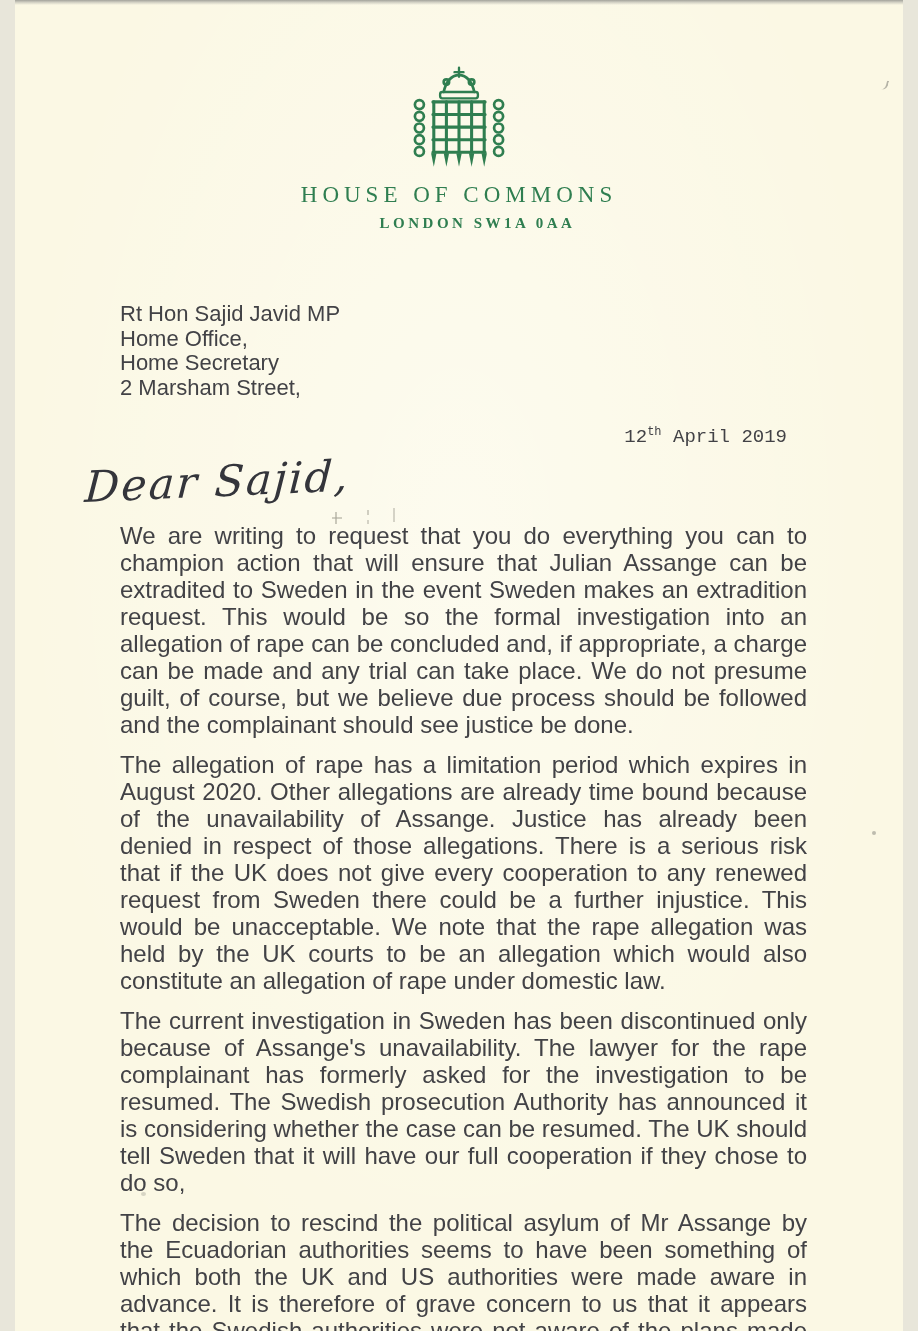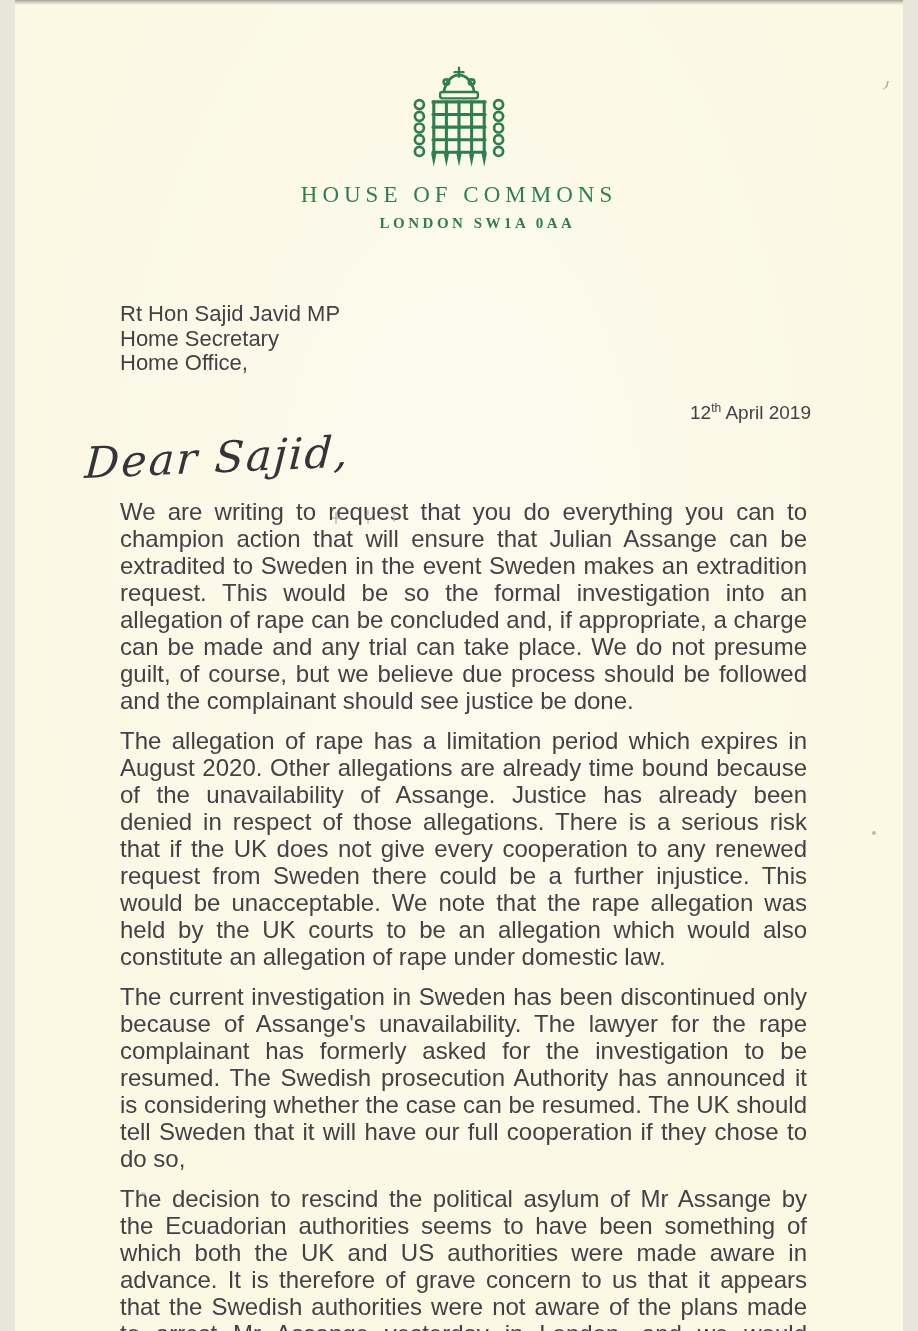--- a/index.html
+++ b/index.html
@@ -37,23 +37,24 @@
     color: var(--green, #2f7e50);
     padding-left: 37px;
   }
   .recipient {
     margin: 70px 0 0 105px;
     font-size: 22px;
     line-height: 24.5px;
   }
   .date-line {
     margin-top: 26px;
-    padding-right: 92px;
+    padding-right: 116px;
     text-align: right;
     font-size: 19px;
+    font-family: Liberation Mono, monospace;
   }
   .date-line sup { font-size: 12px; vertical-align: super; line-height: 0; }
   .salutation {
     display: inline-block;
     margin: 14px 0 0 70px;
     font-family: "DejaVu Serif", serif;
     font-style: italic;
     font-size: 43px;
     letter-spacing: 2px;
     color: #34353b;
@@ -111,22 +112,23 @@
         <polygon points="71,98 77,98 74,113"></polygon>
         <polygon points="85,98 91,98 88,113"></polygon>
       </g>
     </svg>
     <div class="lh-title">HOUSE OF COMMONS</div>
     <div class="lh-sub">LONDON SW1A 0AA</div>
   </header>
 
   <div class="recipient">
     <div>Rt Hon Sajid Javid MP</div>
+    <div>Home Office,</div>
     <div>Home Secretary</div>
-    <div>Home Office,</div>
+    <div>2 Marsham Street,</div>
   </div>
 
   <div class="date-line"><span>12</span><sup>th</sup><span> April 2019</span></div>
 
   <div>
     <div class="salutation">Dear Sajid,</div>
   </div>
 
   <main class="body-text">
     <p>We are writing to request that you do everything you can to champion action that will ensure that Julian Assange can be extradited to Sweden in the event Sweden makes an extradition request.  This would be so the formal investigation into an allegation of rape can be concluded and, if appropriate, a charge can be made and any trial can take place.  We do not presume guilt, of course, but we believe due process should be followed and the complainant should see justice be done.</p>

